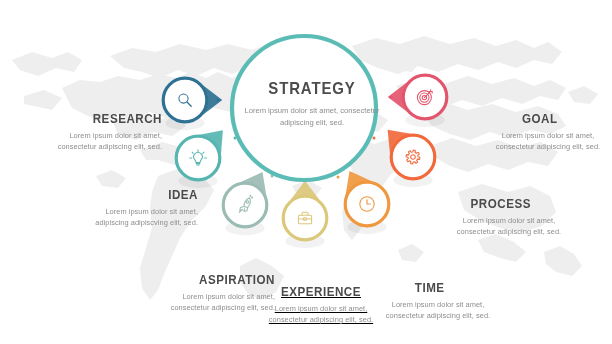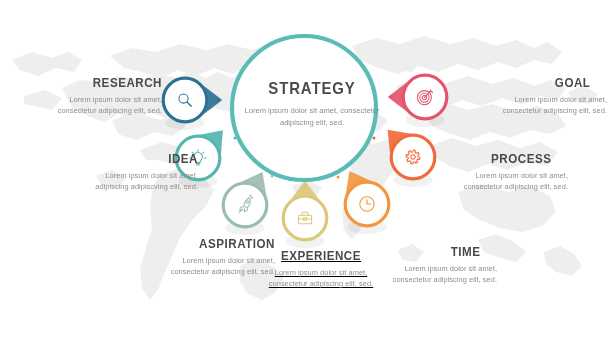--- a/index.html
+++ b/index.html
@@ -26,40 +26,41 @@
   }
   #petals {
     position: absolute;
     left: 0; top: 0;
     width: 612px;
     height: 344px;
   }
   .label-block {
     position: absolute;
     width: 118px;
+    margin-top: 36px;
   }
   .label-title {
     font-family: "Liberation Sans Narrow", "Liberation Sans", sans-serif;
     font-size: 13.5px;
     font-weight: bold;
     letter-spacing: 0.6px;
     color: #4a4a4a;
     margin: 0 0 4px 0;
     line-height: 1.05;
     transform: scaleX(0.86);
   }
   .label-body {
     font-size: 7.4px;
     line-height: 1.5;
     color: #8d8d8d;
     margin: 0;
     letter-spacing: 0.05px;
   }
   .align-right { text-align: right; }
-  .align-left  { text-align: right; }
+  .align-left  { text-align: center; }
   .align-center{ text-align: center; }
   .align-right .label-title { transform-origin: right center; }
   .align-left  .label-title { transform-origin: left center; }
   .align-center .label-title { transform-origin: center center; }
 
   .center-text {
     position: absolute;
     width: 150px;
     text-align: center;
     margin-left: 8px;
@@ -252,21 +253,21 @@
         <p class="label-body">Lorem ipsum dolor sit amet, consectetur adipiscing elit, sed.</p>
       </div>
       <div class="label-block align-center" style="left: 262px; top: 249px; text-decoration: underline;">
         <p class="label-title">EXPERIENCE</p>
         <p class="label-body">Lorem ipsum dolor sit amet, consectetur adipiscing elit, sed.</p>
       </div>
       <div class="label-block align-left" style="left: 379px; top: 245px;">
         <p class="label-title">TIME</p>
         <p class="label-body">Lorem ipsum dolor sit amet, consectetur adipiscing elit, sed.</p>
       </div>
-      <div class="label-block align-left" style="left: 450px; top: 152px;">
+      <div class="label-block align-left" style="left: 450px; top: 161px;">
         <p class="label-title">PROCESS</p>
         <p class="label-body">Lorem ipsum dolor sit amet, consectetur adipiscing elit, sed.</p>
       </div>
       <div class="label-block align-left" style="left: 489px; top: 76px;">
         <p class="label-title">GOAL</p>
         <p class="label-body">Lorem ipsum dolor sit amet, consectetur adipiscing elit, sed.</p>
       </div>
     </div>
 
 </div>

